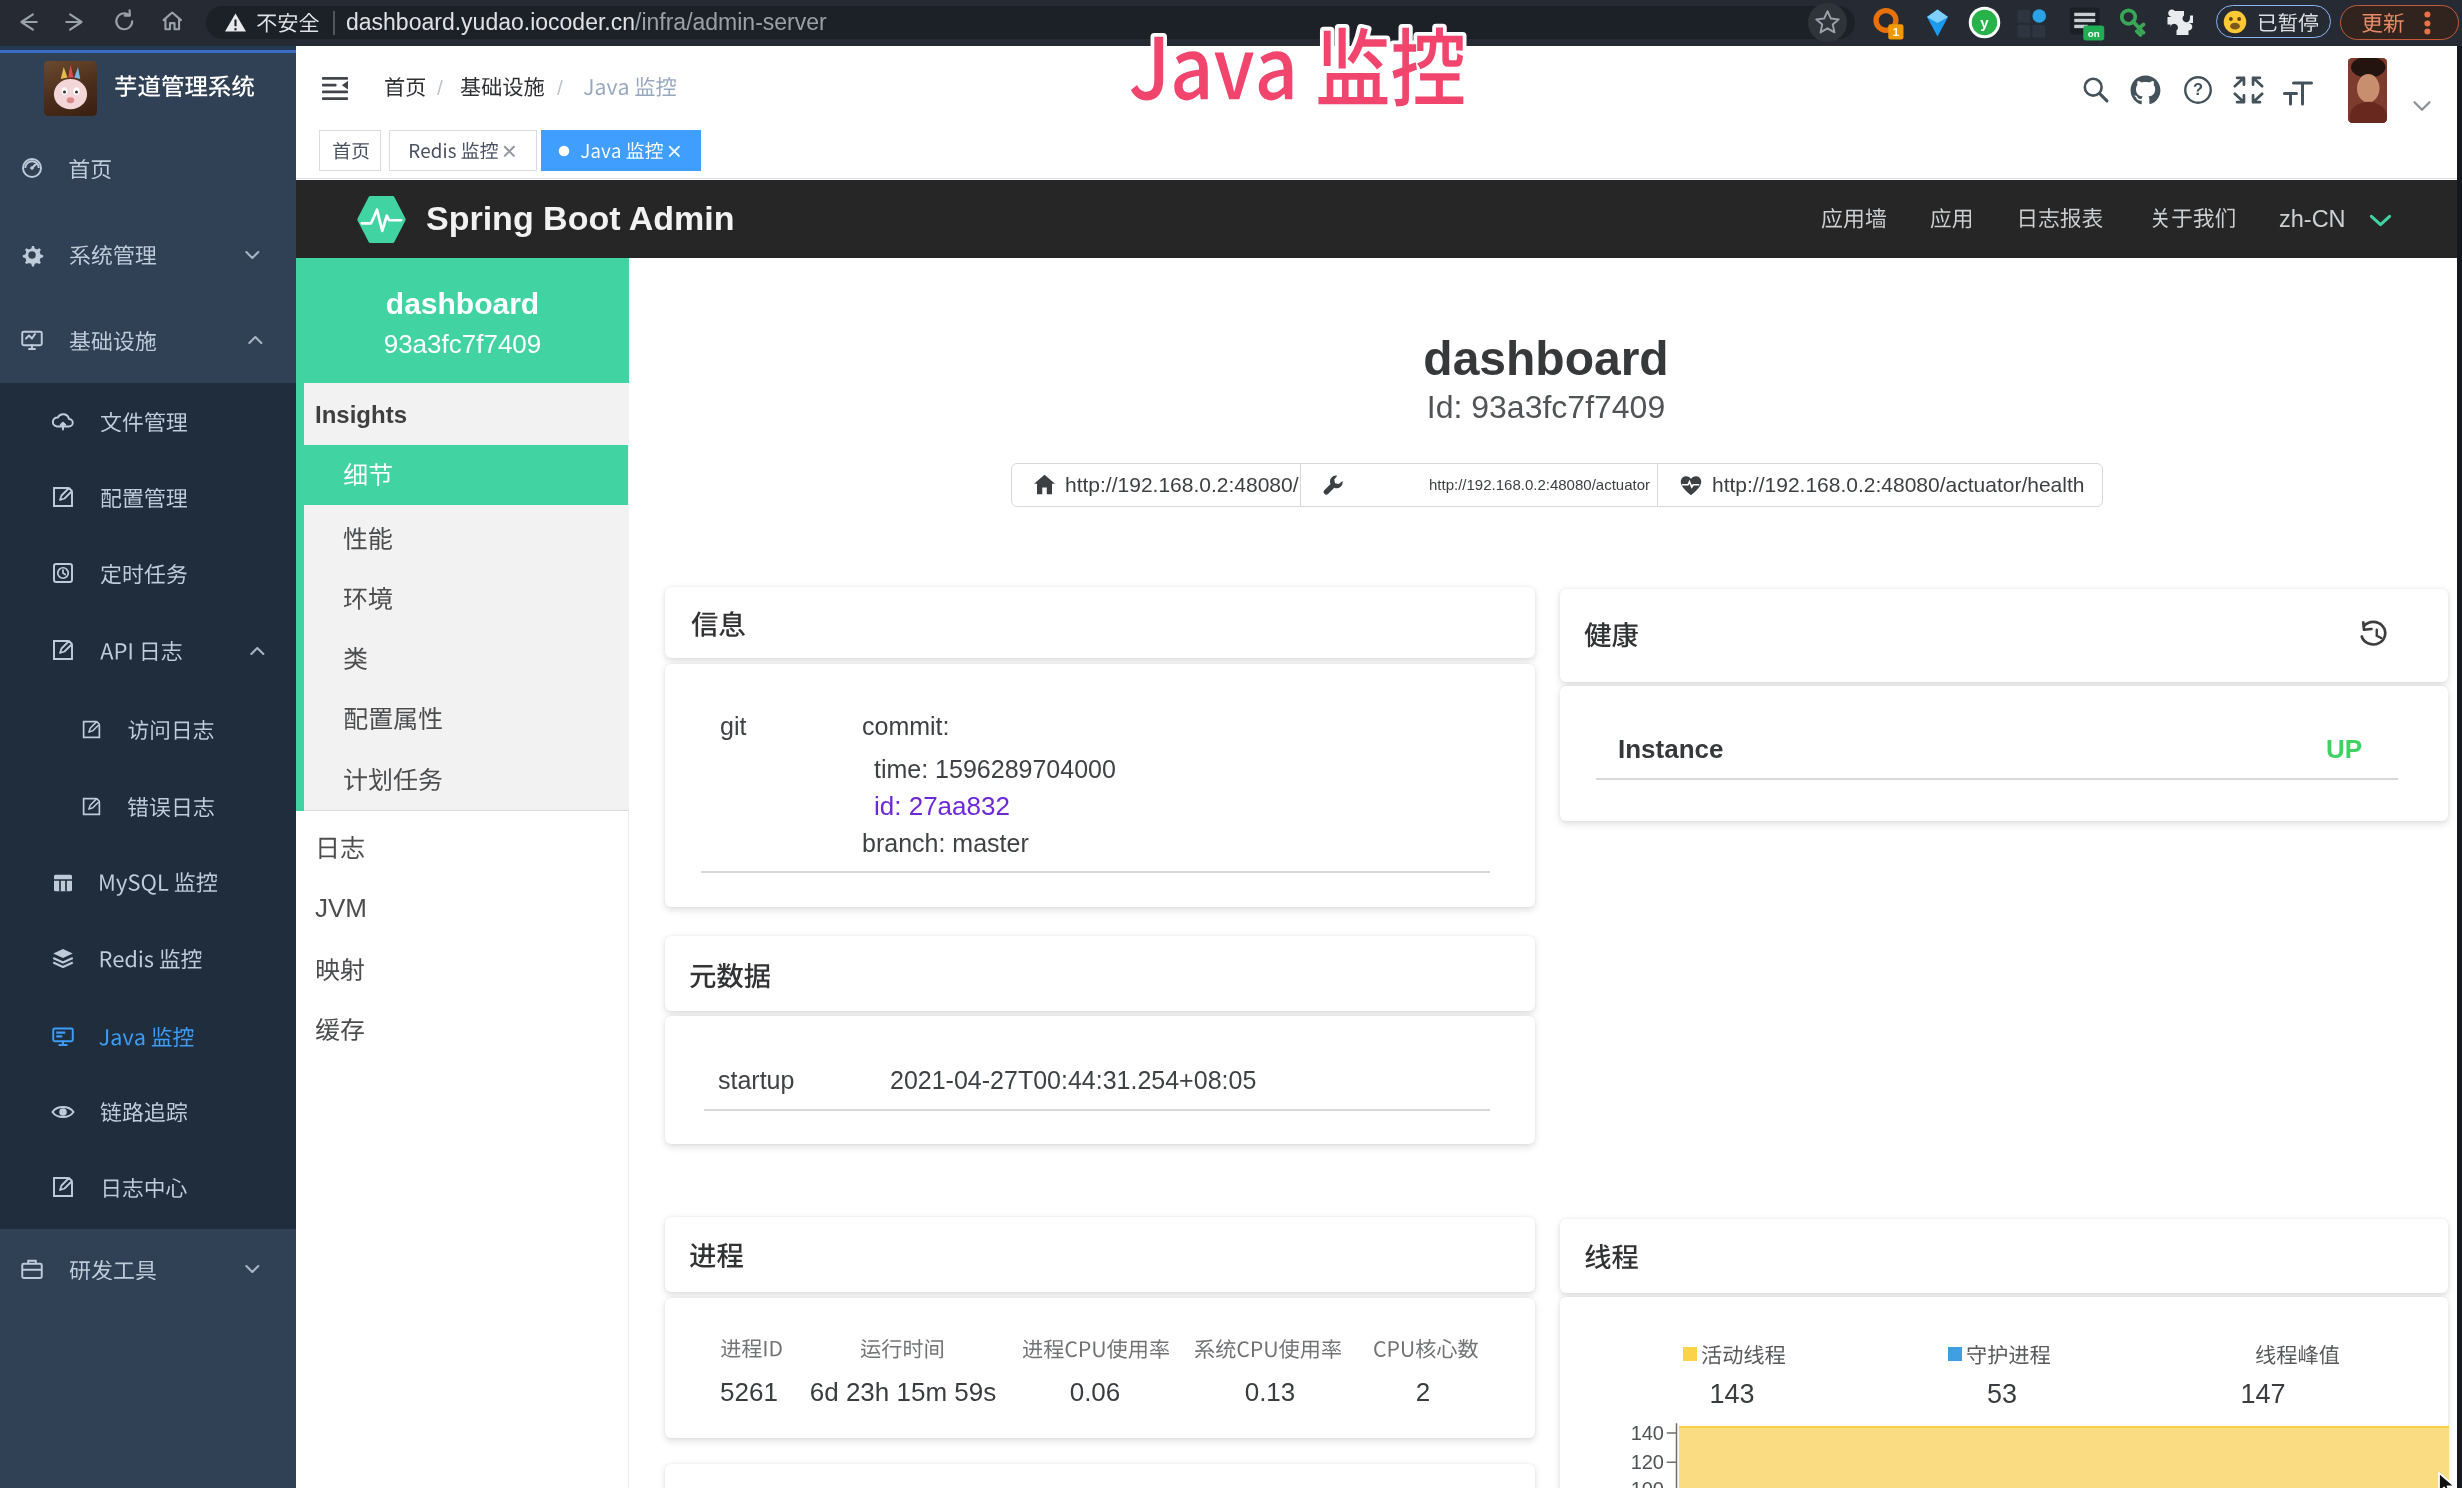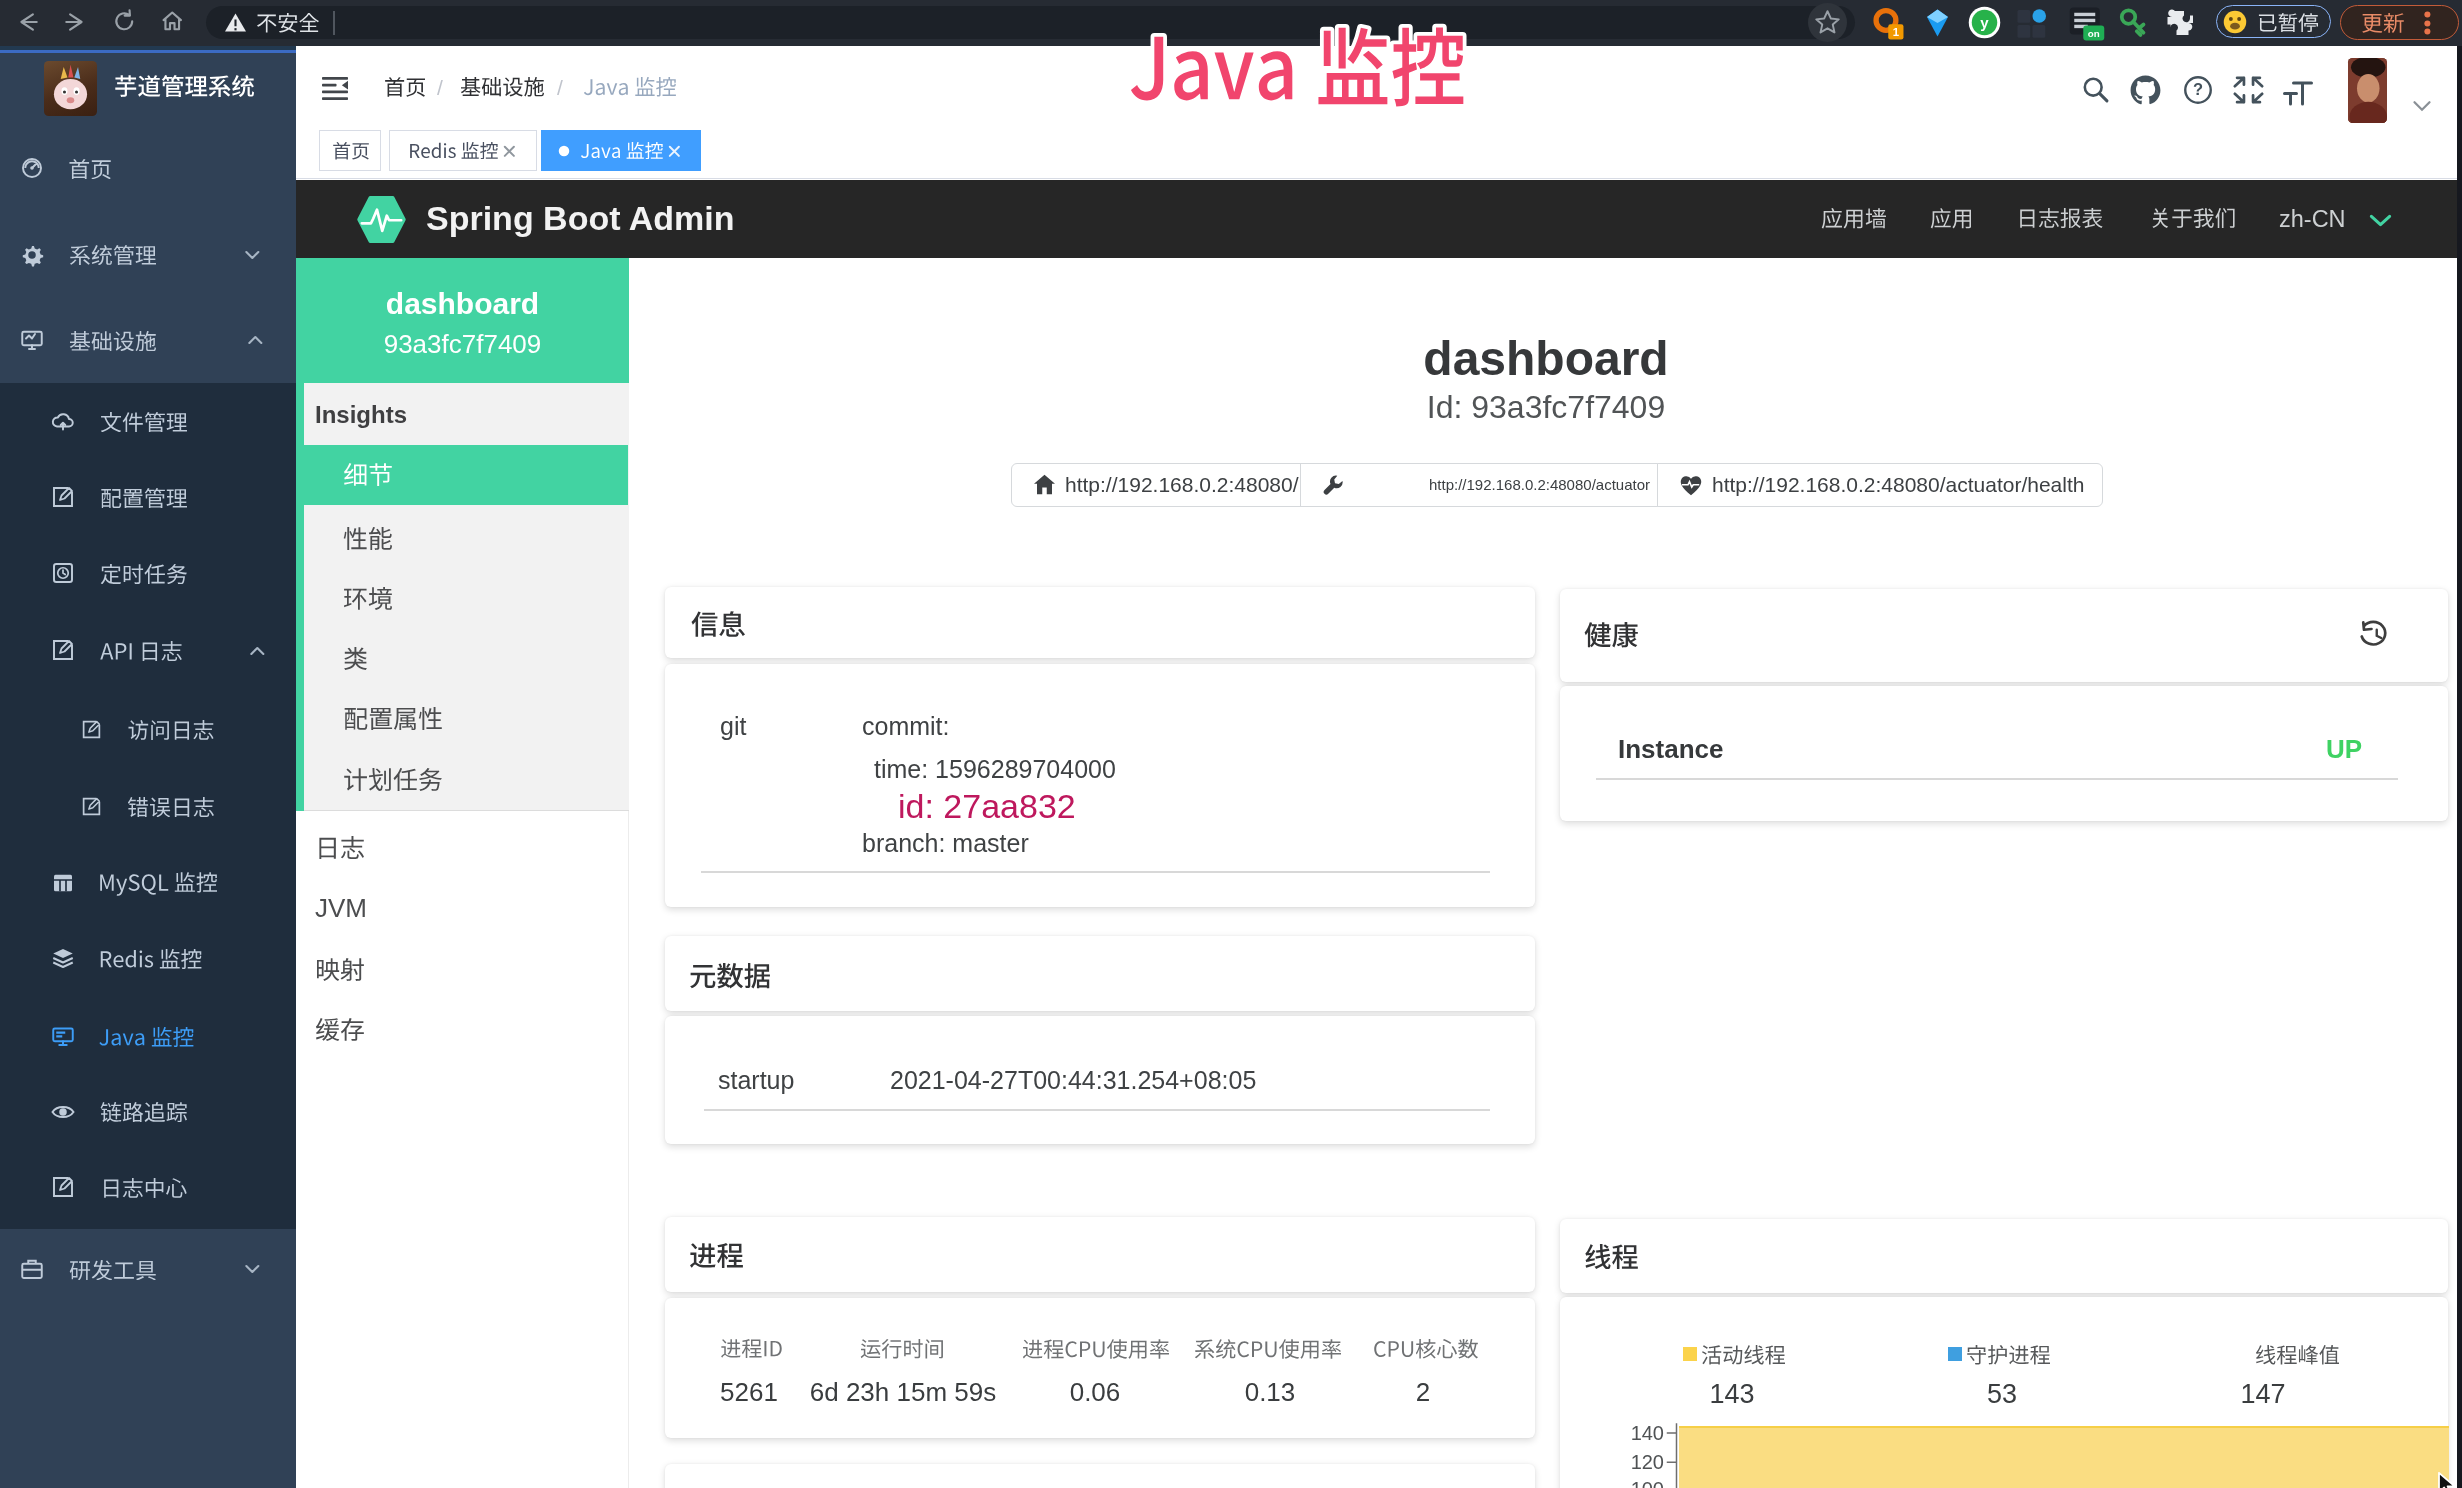--- a/index.html
+++ b/index.html
@@ -17,20 +17,21 @@
     <div style="position:absolute;left:206px;top:6px;width:1649px;height:33px;background:#1c2128;border-radius:16.7px;"></div>
     <svg style="position:absolute;left:224px;top:12px" width="23" height="21" viewBox="0 0 30 28">
       <path d="M15 2 L29 26 H1 Z" fill="#e8eaed"></path>
       <rect x="13.6" y="10" width="2.8" height="9" fill="#1c2128"></rect>
       <rect x="13.6" y="21.5" width="2.8" height="3" fill="#1c2128"></rect>
     </svg>
     <svg style="position:absolute;left:256px;top:13px;" width="63" height="19.6" viewBox="0.0 -23.6 83.0 25.9">
       <path d="M15.7 -13.4C19 -11.1 23.2 -7.8 25.2 -5.7L26.9 -7.3C24.8 -9.5 20.5 -12.6 17.2 -14.7L15.7 -13.4ZM1.9 -21.6L1.9 -19.4L14.4 -19.4C11.6 -14.6 6.8 -9.9 1.2 -7.1C1.7 -6.7 2.3 -5.8 2.7 -5.3C6.6 -7.3 10 -10.2 12.9 -13.5L12.9 2.2L15.1 2.2L15.1 -16.4C15.8 -17.3 16.5 -18.4 17.1 -19.4L26.1 -19.4L26.1 -21.6L1.9 -21.6ZM30.4 -20.6L30.4 -14.5L32.5 -14.5L32.5 -18.6L51.5 -18.6L51.5 -14.5L53.8 -14.5L53.8 -20.6L43 -20.6L43 -23.5L40.8 -23.5L40.8 -20.6L30.4 -20.6ZM29.6 -12.8L29.6 -10.8L36.5 -10.8C35.2 -8.3 33.8 -5.9 32.7 -4.1L34.9 -3.5L35.6 -4.8C37.4 -4.2 39.3 -3.5 41.1 -2.8C38.4 -1.1 34.7 -0.2 30.2 0.4C30.7 0.9 31.3 1.8 31.5 2.3C36.4 1.5 40.4 0.3 43.4 -1.9C46.6 -0.5 49.6 1 51.5 2.3L53.1 0.6C51.1 -0.7 48.3 -2.1 45.2 -3.4C47.1 -5.2 48.5 -7.6 49.3 -10.8L54.5 -10.8L54.5 -12.8L39.9 -12.8L41.9 -16.9L39.7 -17.3C39.1 -16 38.3 -14.4 37.5 -12.8L29.6 -12.8ZM38.9 -10.8L47 -10.8C46.2 -8 44.9 -5.8 43 -4.2C40.8 -5 38.6 -5.8 36.5 -6.4L38.9 -10.8ZM69.9 -21.5C72.4 -17.9 77.3 -13.8 81.6 -11.3C82 -11.9 82.5 -12.6 83 -13.1C78.7 -15.3 73.8 -19.4 70.8 -23.6L68.7 -23.6C66.6 -19.9 61.9 -15.5 57 -12.8C57.5 -12.4 58.1 -11.6 58.4 -11.1C63.1 -13.9 67.6 -18.1 69.9 -21.5ZM58.1 -0.4L58.1 1.5L82 1.5L82 -0.4L71 -0.4L71 -5.1L79.5 -5.1L79.5 -6.9L71 -6.9L71 -11.3L78.5 -11.3L78.5 -13.2L61.7 -13.2L61.7 -11.3L68.8 -11.3L68.8 -6.9L60.4 -6.9L60.4 -5.1L68.8 -5.1L68.8 -0.4L58.1 -0.4Z" fill="#dfe3e7"></path>
     </svg>
     <div style="position:absolute;left:333px;top:10.6px;width:1.5px;height:24px;background:#50565e;"></div>
+    <div style="position:absolute;left:346px;top:6px;width:683px;height:33px;font-family:'Liberation Sans',sans-serif;font-size:23px;color:#dfe1e5;font-weight:normal;line-height:33px;text-align:left;letter-spacing:0;white-space:nowrap;">dashboard.yudao.iocoder.cn<span style="color:#9aa0a6">/infra/admin-server</span></div>
     <div style="position:absolute;left:1808px;top:3px;width:39px;height:39px;background:#2f343b;border-radius:20px;"></div>
     <svg style="position:absolute;left:1814px;top:9px" width="27" height="27" viewBox="0 0 36 36">
       <path d="M18 3 L22.4 12.6 L33 13.8 L25 20.8 L27.3 31.2 L18 25.8 L8.7 31.2 L11 20.8 L3 13.8 L13.6 12.6 Z" stroke="#9aa1a8" stroke-width="2.6" fill="none" stroke-linejoin="round"></path>
     </svg>
     <svg style="position:absolute;left:1870px;top:6px" width="35" height="35" viewBox="0 0 46 46">
       <circle cx="21" cy="19" r="13" stroke="#e8710a" stroke-width="7" fill="none"></circle>
       <rect x="24" y="24" width="20" height="20" rx="3" fill="#f29900"></rect>
       <text x="34" y="40" font-family="Liberation Sans" font-size="15" font-weight="bold" fill="#fff" text-anchor="middle">1</text>
     </svg>
     <svg style="position:absolute;left:1924px;top:7.6px" width="27" height="30" viewBox="0 0 36 40">
@@ -371,21 +372,21 @@
     </svg>
     <div style="position:absolute;left:1712px;top:463px;width:379px;height:44px;font-family:'Liberation Sans',sans-serif;font-size:21px;color:#3d4043;font-weight:normal;line-height:44px;text-align:left;letter-spacing:0;white-space:nowrap;">http://192.168.0.2:48080/actuator/health</div>
     <div style="position:absolute;left:665px;top:587px;width:870px;height:71px;background:#fff;border-radius:6px;box-shadow:0 2.3px 7.6px rgba(0,0,0,0.13),0 0 2.3px rgba(0,0,0,0.06);"></div>
     <svg style="position:absolute;left:691px;top:611px;" width="54" height="26" viewBox="0.0 -30.8 71.1 33.8">
       <path d="M14.9 -28.8L14.9 -26.1L31.5 -26.1L31.5 -28.8L14.9 -28.8ZM14.4 -18.6L14.4 -15.9L32.1 -15.9L32.1 -18.6L14.4 -18.6ZM14.4 -13.6L14.4 -10.9L32 -10.9L32 -13.6L14.4 -13.6ZM11.4 -23.8L11.4 -21L34.8 -21L34.8 -23.8L11.4 -23.8ZM13.9 -8.5L13.9 3L17.2 3L17.2 1.4L29.1 1.4L29.1 2.9L32.5 2.9L32.5 -8.5L13.9 -8.5ZM17.2 -1.3L17.2 -5.8L29.1 -5.8L29.1 -1.3L17.2 -1.3ZM9.6 -30.3C7.6 -25 4.1 -19.7 0.6 -16.4C1.2 -15.6 2.1 -13.7 2.4 -12.9C3.6 -14.1 4.8 -15.6 6 -17.1L6 2.9L9.3 2.9L9.3 -22.1C10.6 -24.4 11.8 -26.9 12.8 -29.3L9.6 -30.3ZM46.5 -6.9L46.5 -1.3C46.5 1.9 47.6 2.9 51.8 2.9C52.6 2.9 57.4 2.9 58.3 2.9C61.5 2.9 62.5 1.8 62.9 -2.3C62 -2.5 60.6 -3 59.9 -3.5C59.7 -0.6 59.4 -0.2 58 -0.2C56.9 -0.2 52.9 -0.2 52.1 -0.2C50.2 -0.2 49.9 -0.3 49.9 -1.3L49.9 -6.9L46.5 -6.9ZM50.4 -8C52.4 -6.5 54.6 -4.3 55.6 -2.7L58.2 -4.6C57.2 -6.2 54.9 -8.3 52.9 -9.7L50.4 -8ZM61.8 -6C64.4 -3.7 67.1 -0.4 68.1 1.9L71.1 -0.1C69.9 -2.4 67.1 -5.6 64.5 -7.8L61.8 -6ZM41.5 -7.4C40.7 -4.7 39.2 -1.9 37.1 -0.1L39.9 1.8C42.2 -0.2 43.6 -3.4 44.5 -6.3L41.5 -7.4ZM46.3 -19.9L62.1 -19.9L62.1 -17.5L46.3 -17.5L46.3 -19.9ZM46.3 -14.9L62.1 -14.9L62.1 -12.5L46.3 -12.5L46.3 -14.9ZM46.3 -24.9L62.1 -24.9L62.1 -22.4L46.3 -22.4L46.3 -24.9ZM52.3 -30.8C52.1 -29.8 51.7 -28.6 51.3 -27.5L42.9 -27.5L42.9 -9.8L65.5 -9.8L65.5 -27.5L55 -27.5C55.4 -28.3 55.9 -29.2 56.4 -30.2L52.3 -30.8Z" fill="#323335"></path>
     </svg>
     <div style="position:absolute;left:665px;top:664px;width:870px;height:243px;background:#fff;border-radius:6px;box-shadow:0 2.3px 7.6px rgba(0,0,0,0.13),0 0 2.3px rgba(0,0,0,0.06);"></div>
     <div style="position:absolute;left:720px;top:707px;width:91px;height:38px;font-family:'Liberation Sans',sans-serif;font-size:25px;color:#3f4244;font-weight:normal;line-height:38px;text-align:left;letter-spacing:0;white-space:nowrap;">git</div>
     <div style="position:absolute;left:862px;top:707px;width:228px;height:38px;font-family:'Liberation Sans',sans-serif;font-size:25px;color:#3f4244;font-weight:normal;line-height:38px;text-align:left;letter-spacing:0;white-space:nowrap;">commit:</div>
     <div style="position:absolute;left:874px;top:750px;width:303px;height:38px;font-family:'Liberation Sans',sans-serif;font-size:25px;color:#3f4244;font-weight:normal;line-height:38px;text-align:left;letter-spacing:0;white-space:nowrap;">time: 1596289704000</div>
-    <div style="position:absolute;left:874px;top:787px;width:303px;height:38px;font-family:'Liberation Sans',sans-serif;font-size:34px;color:#be185d;font-weight:normal;line-height:38px;text-align:left;letter-spacing:0;white-space:nowrap;margin-left:24px;">id: 27aa832</div>
+    <div style="position:absolute;left:874px;top:787px;width:303px;height:38px;font-family:'Liberation Sans',sans-serif;font-size:26px;color:#6d28d9;font-weight:normal;line-height:38px;text-align:left;letter-spacing:0;white-space:nowrap;">id: 27aa832</div>
     <div style="position:absolute;left:862px;top:824px;width:303px;height:38px;font-family:'Liberation Sans',sans-serif;font-size:25px;color:#3f4244;font-weight:normal;line-height:38px;text-align:left;letter-spacing:0;white-space:nowrap;">branch: master</div>
     <div style="position:absolute;left:701px;top:871px;width:789px;height:1.5px;background:#d8d8d8;"></div>
     <div style="position:absolute;left:1560px;top:589px;width:888px;height:93px;background:#fff;border-radius:6px;box-shadow:0 2.3px 7.6px rgba(0,0,0,0.13),0 0 2.3px rgba(0,0,0,0.06);"></div>
     <svg style="position:absolute;left:1584px;top:622px;" width="54" height="25.5" viewBox="0.0 -30.4 70.7 33.6">
       <path d="M18.6 -27.3L18.6 -24.8L23.5 -24.8L23.5 -22.5L16.2 -22.5L16.2 -20L23.5 -20L23.5 -17.7L18.6 -17.7L18.6 -15.1L23.5 -15.1L23.5 -12.9L18 -12.9L18 -10.3L23.5 -10.3L23.5 -7.9L17.1 -7.9L17.1 -5.4L23.5 -5.4L23.5 -1.7L26.6 -1.7L26.6 -5.4L34.2 -5.4L34.2 -7.9L26.6 -7.9L26.6 -10.3L33.3 -10.3L33.3 -12.9L26.6 -12.9L26.6 -15.1L32.9 -15.1L32.9 -20L35 -20L35 -22.5L32.9 -22.5L32.9 -27.3L26.6 -27.3L26.6 -30.1L23.5 -30.1L23.5 -27.3L18.6 -27.3ZM26.6 -20L30 -20L30 -17.7L26.6 -17.7L26.6 -20ZM26.6 -22.5L26.6 -24.8L30 -24.8L30 -22.5L26.6 -22.5ZM11.5 -12.3L8.9 -11.5C9.5 -8.4 10.4 -5.9 11.5 -4C10.5 -2.1 9.3 -0.7 7.9 0.4L7.9 -22.6C8.6 -24.1 9.2 -25.6 9.7 -27.1L9.7 -24.7L13.1 -24.7C11.8 -21.5 10.1 -17.2 8.5 -14L11.4 -13.3L12.1 -14.9L14.6 -14.9C14.2 -12.1 13.7 -9.6 13 -7.4C12.3 -8.7 11.9 -10.3 11.5 -12.3ZM7.4 -30.2C5.9 -25.1 3.4 -20 0.6 -16.7C1.1 -15.8 1.9 -13.9 2.2 -13.1C3.1 -14.2 4 -15.5 4.9 -16.9L4.9 3L7.9 3L7.9 0.5C8.6 1.1 9.4 2.2 9.8 2.9C11.2 1.8 12.4 0.4 13.5 -1.3C16.2 1.6 19.9 2.4 24.9 2.4L34 2.4C34.2 1.5 34.6 0.1 35.1 -0.6C33.4 -0.6 26.4 -0.6 25 -0.6C20.7 -0.6 17.4 -1.4 14.9 -4.1C16.3 -7.6 17.2 -11.8 17.6 -17.2L15.8 -17.5L15.3 -17.5L13.2 -17.5C14.7 -20.8 16.1 -24.3 17.1 -27L15 -27.6L14.5 -27.4L9.8 -27.4L10.5 -29.3L7.4 -30.2ZM44.6 -8C46.5 -6.9 48.7 -5.4 49.9 -4.3L51.9 -6.3C50.7 -7.4 48.4 -8.9 46.5 -9.8L44.6 -8ZM42.9 -1.1L44.5 1.7C47.1 0.6 50.2 -0.8 53.1 -2.1L52.5 -4.6C49 -3.2 45.4 -1.9 42.9 -1.1ZM64 -14.8L64 -12.4L57.9 -12.4L57.9 -14.8L64 -14.8ZM66.4 -9.6C65.1 -8.5 63 -7 61.2 -5.9C60.2 -7.1 59.4 -8.5 58.8 -10L67.3 -10L67.3 -14.8L70.7 -14.8L70.7 -17.2L67.3 -17.2L67.3 -21.8L57.9 -21.8L57.9 -24.2L54.6 -24.2L54.6 -21.8L46.5 -21.8L46.5 -19.4L54.6 -19.4L54.6 -17.2L44.2 -17.2L44.2 -14.8L54.6 -14.8L54.6 -12.4L46.2 -12.4L46.2 -10L54.6 -10L54.6 -0.6C54.6 -0 54.4 0.2 53.7 0.2C53.1 0.2 50.9 0.3 48.9 0.1C49.3 1 49.8 2.3 49.9 3.1C52.9 3.1 54.9 3 56.2 2.6C57.4 2.1 57.9 1.3 57.9 -0.6L57.9 -5.8C60.1 -1.9 63.5 1.1 68 2.7C68.4 1.8 69.3 0.5 70 -0.1C67.2 -0.9 64.9 -2.2 63 -4C64.9 -5 67.1 -6.3 68.9 -7.6L66.4 -9.6ZM64 -17.2L57.9 -17.2L57.9 -19.4L64 -19.4L64 -17.2ZM40.1 -27.2L40.1 -16.6C40.1 -11.3 39.9 -3.9 37 1.3C37.7 1.7 39.1 2.6 39.7 3.2C42.9 -2.4 43.4 -10.9 43.4 -16.6L43.4 -24.2L70.3 -24.2L70.3 -27.2L56.8 -27.2L56.8 -30.4L53.3 -30.4L53.3 -27.2L40.1 -27.2Z" fill="#323335"></path>
     </svg>
     <svg style="position:absolute;left:2358px;top:620px" width="33" height="30" viewBox="0 0 44 40">
       <path d="M8 8 a16 15 0 1 1 -3 14 M7 3 L8 13 L18 12" stroke="#3e3e3e" stroke-width="3.6" fill="none" stroke-linecap="round" stroke-linejoin="round"></path>
       <path d="M25 13 v8 l6 3" stroke="#3e3e3e" stroke-width="3.2" fill="none" stroke-linecap="round"></path>
     </svg>

